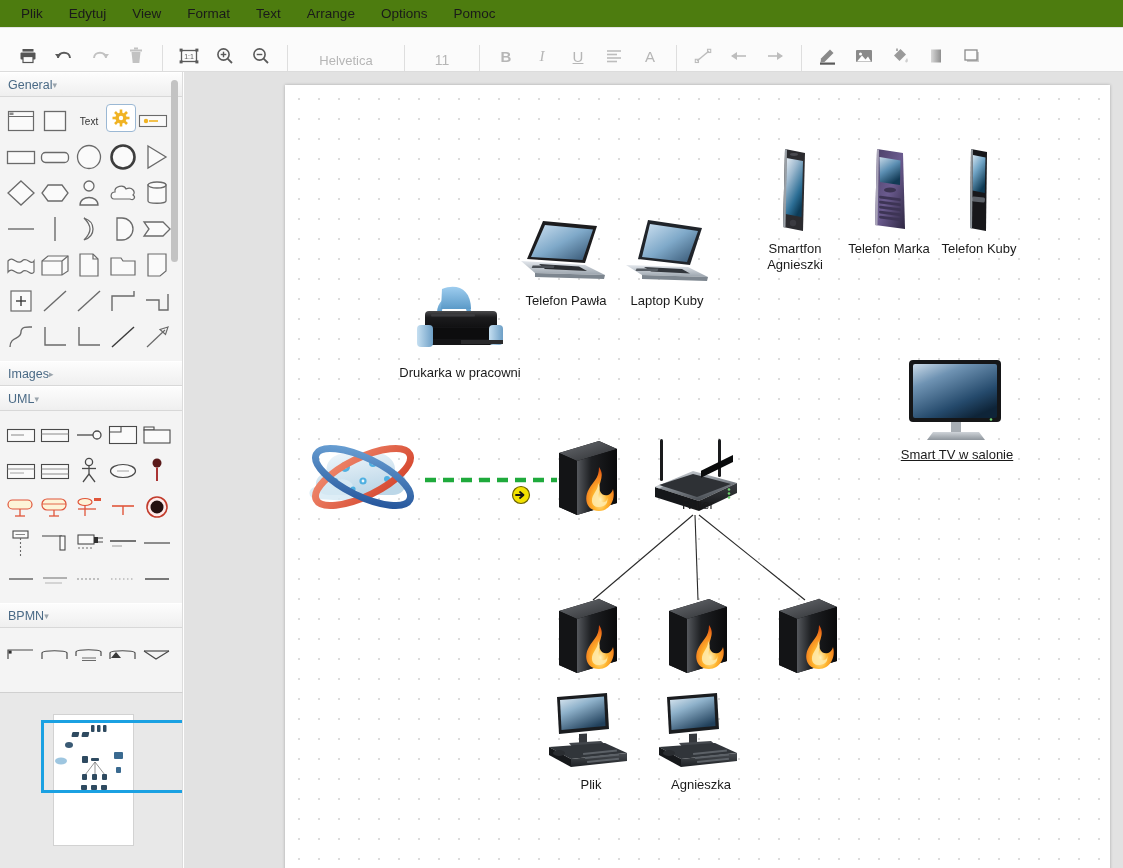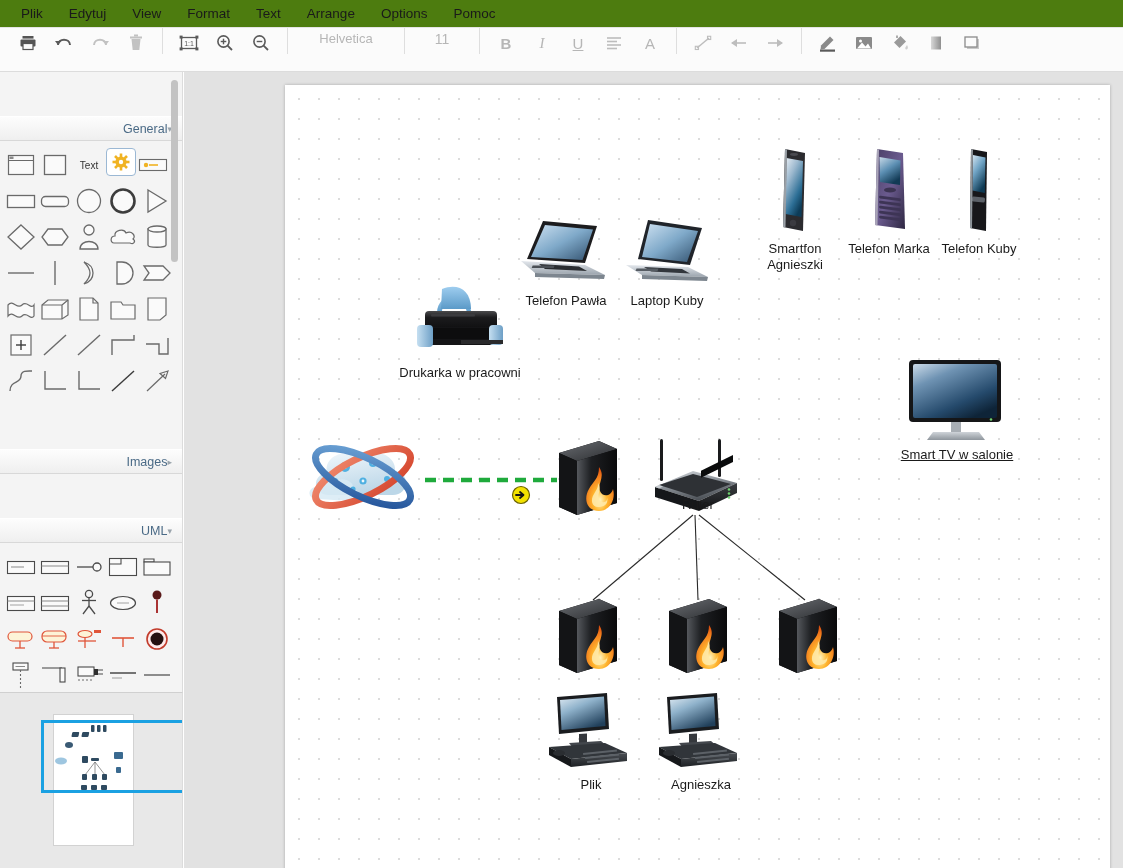--- a/index.html
+++ b/index.html
@@ -26,21 +26,21 @@
     color:#1a1a1a;
     cursor:default;
     white-space:nowrap;
   }
 
   
   #toolbar {
     position:absolute; left:0; top:28px; width:1123px; height:44px;
     background:#fbfbfb;
     border-bottom:1px solid #dcdcdc;
-    display:flex; align-items:flex-start;
+    display:flex; align-items:flex-end;
     padding-left:10px;
   }
   .tb-btn {
     width:30px; height:30px;
     display:flex; align-items:center; justify-content:center;
     margin:0 3px;
     border-radius:3px;
     cursor:default;
   }
   .tb-sep {
@@ -65,29 +65,28 @@
 
   
   #shapepanel {
     position:absolute; left:0; top:72px; width:183px; height:620px;
     background:#f4f4f4;
     border-right:1px solid #dcdcdc;
     overflow:hidden;
   }
   .sect-header {
     height:25px;
-    display:flex; align-items:center; justify-content:flex-end;
+    display:flex; align-items:center; justify-content:flex-start;
     padding:0 10px 0 8px;
     font-size:12.5px;
     color:#4a6a86;
     background:linear-gradient(#fdfdfd,#efefef);
     border-top:1px solid #ffffff;
     border-bottom:1px solid #d8d8d8;
     cursor:default;
-    margin-top:44px;
   }
   .sect-header .caret { color:#9aa4ac; font-size:9px; }
   .sect-body {
     padding:6px 4px 6px 4px;
     background:#f4f4f4;
   }
   .shape-row {
     display:flex;
   }
   .shape-cell {

